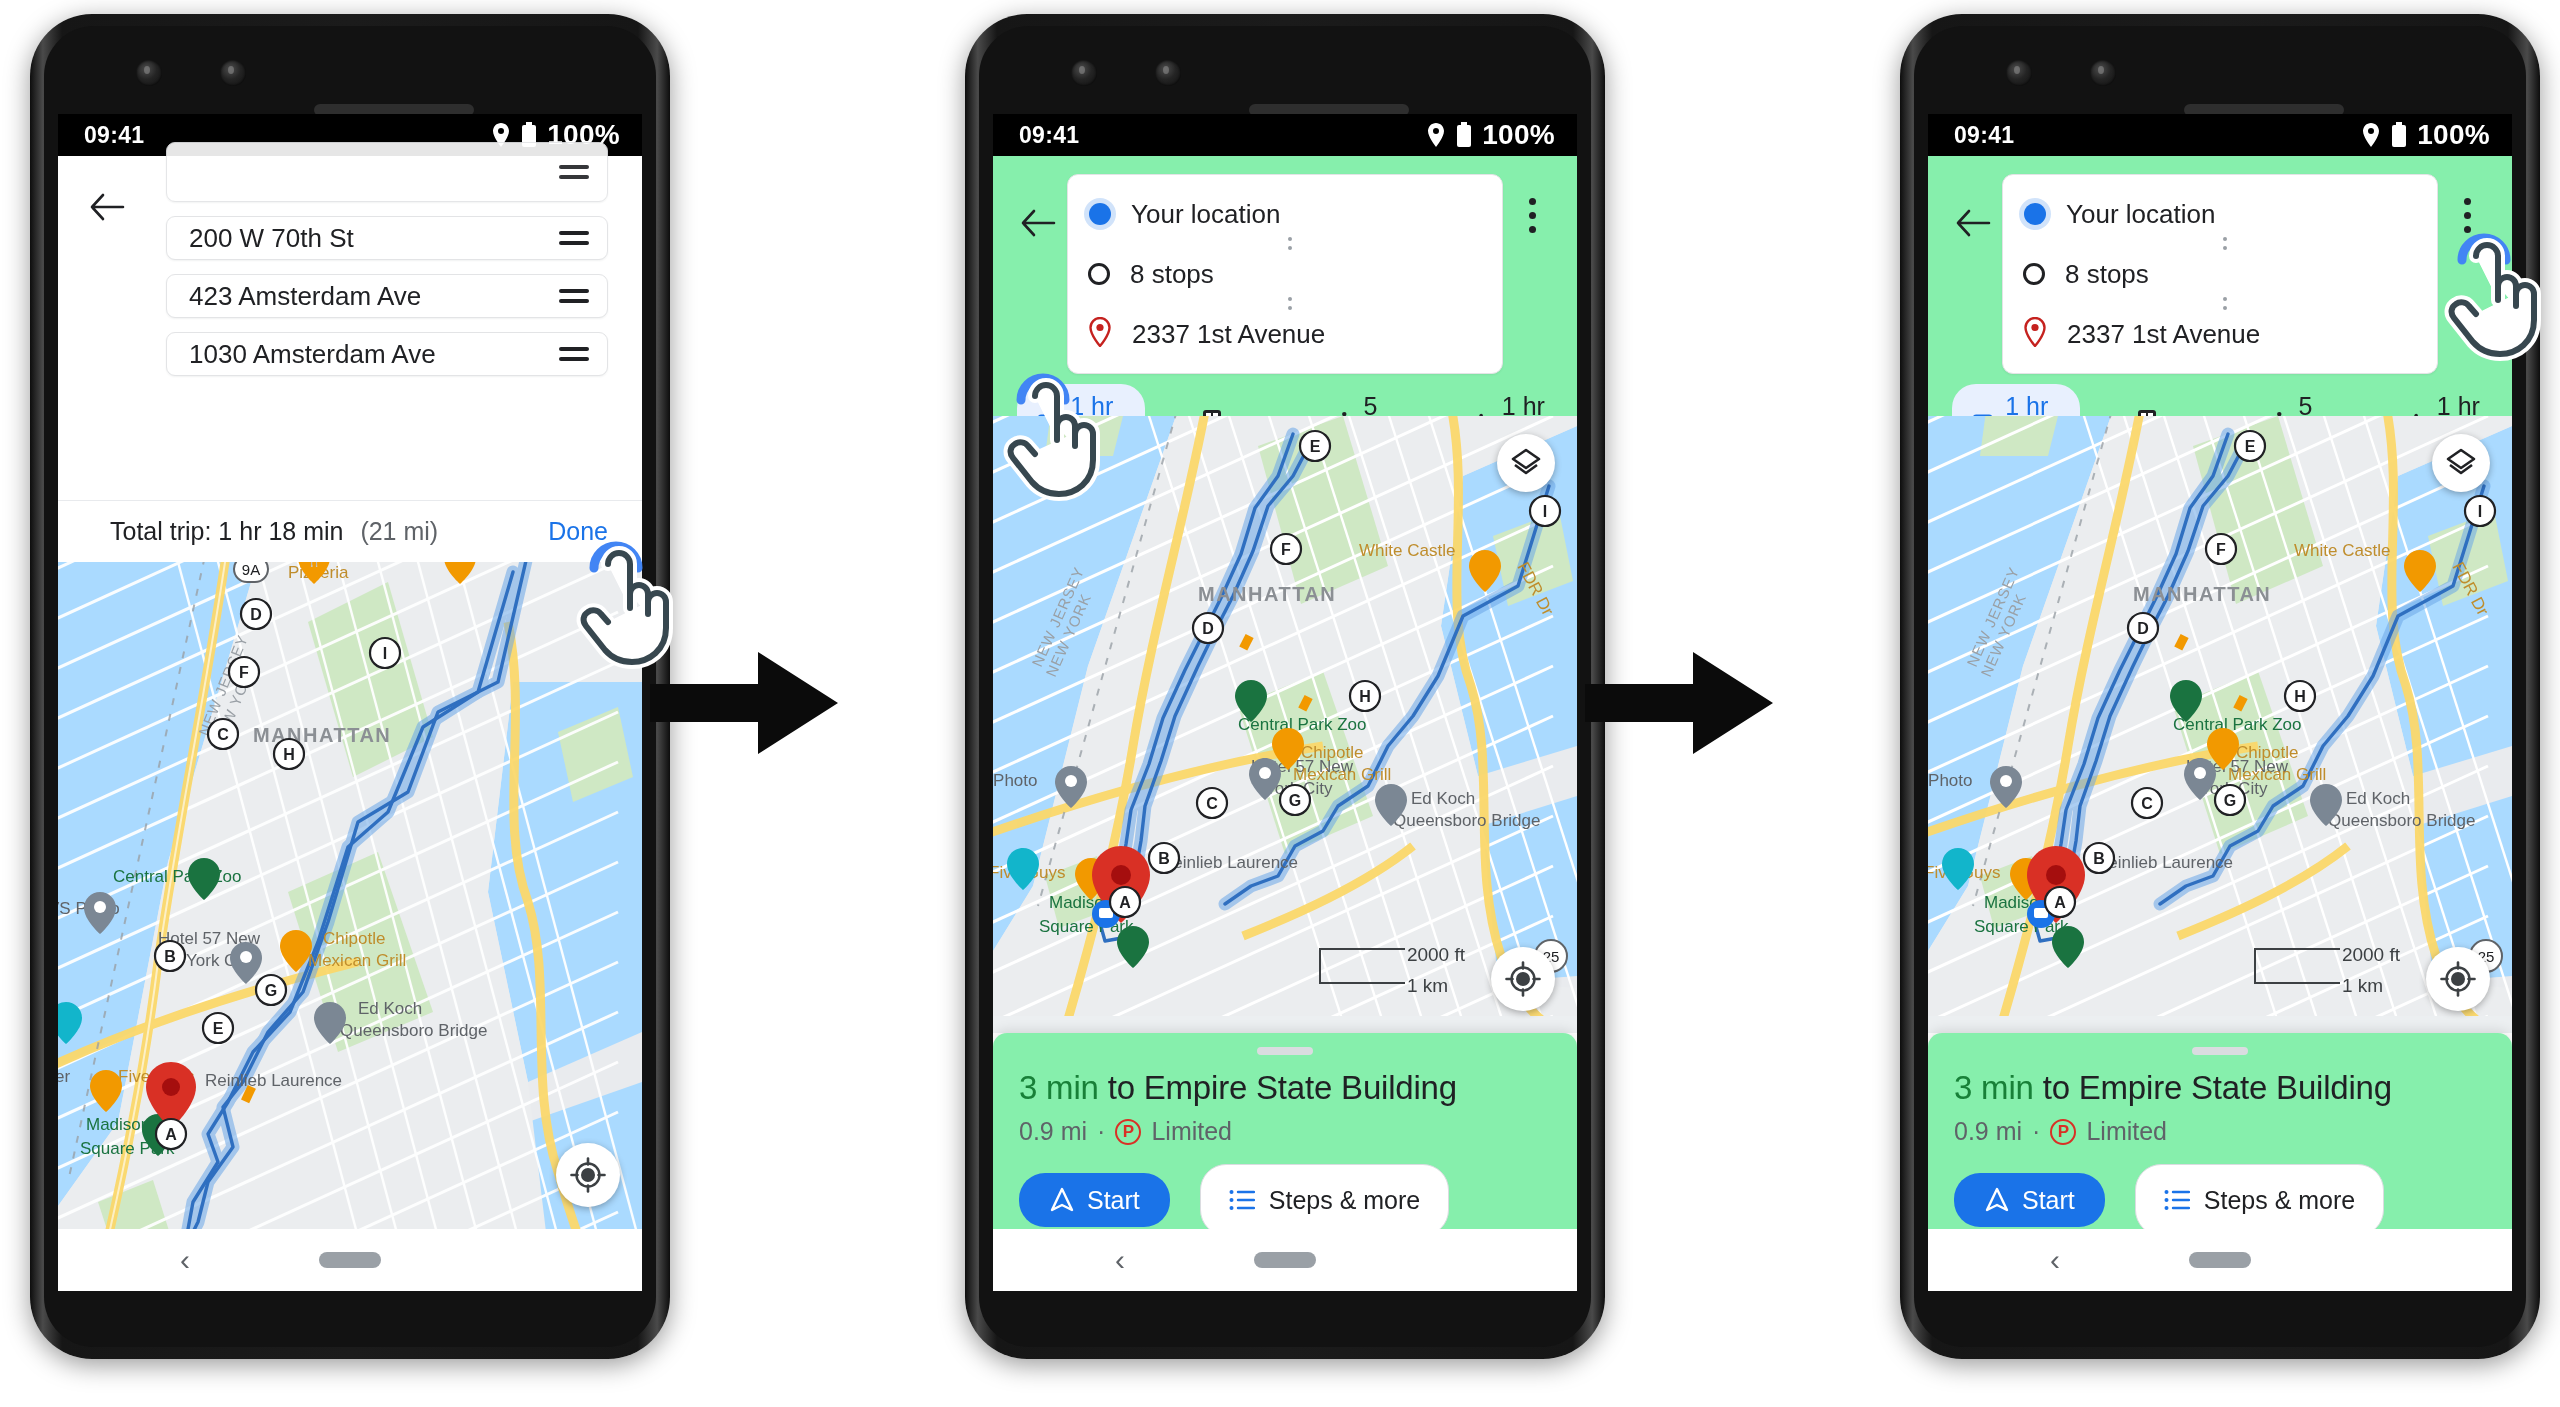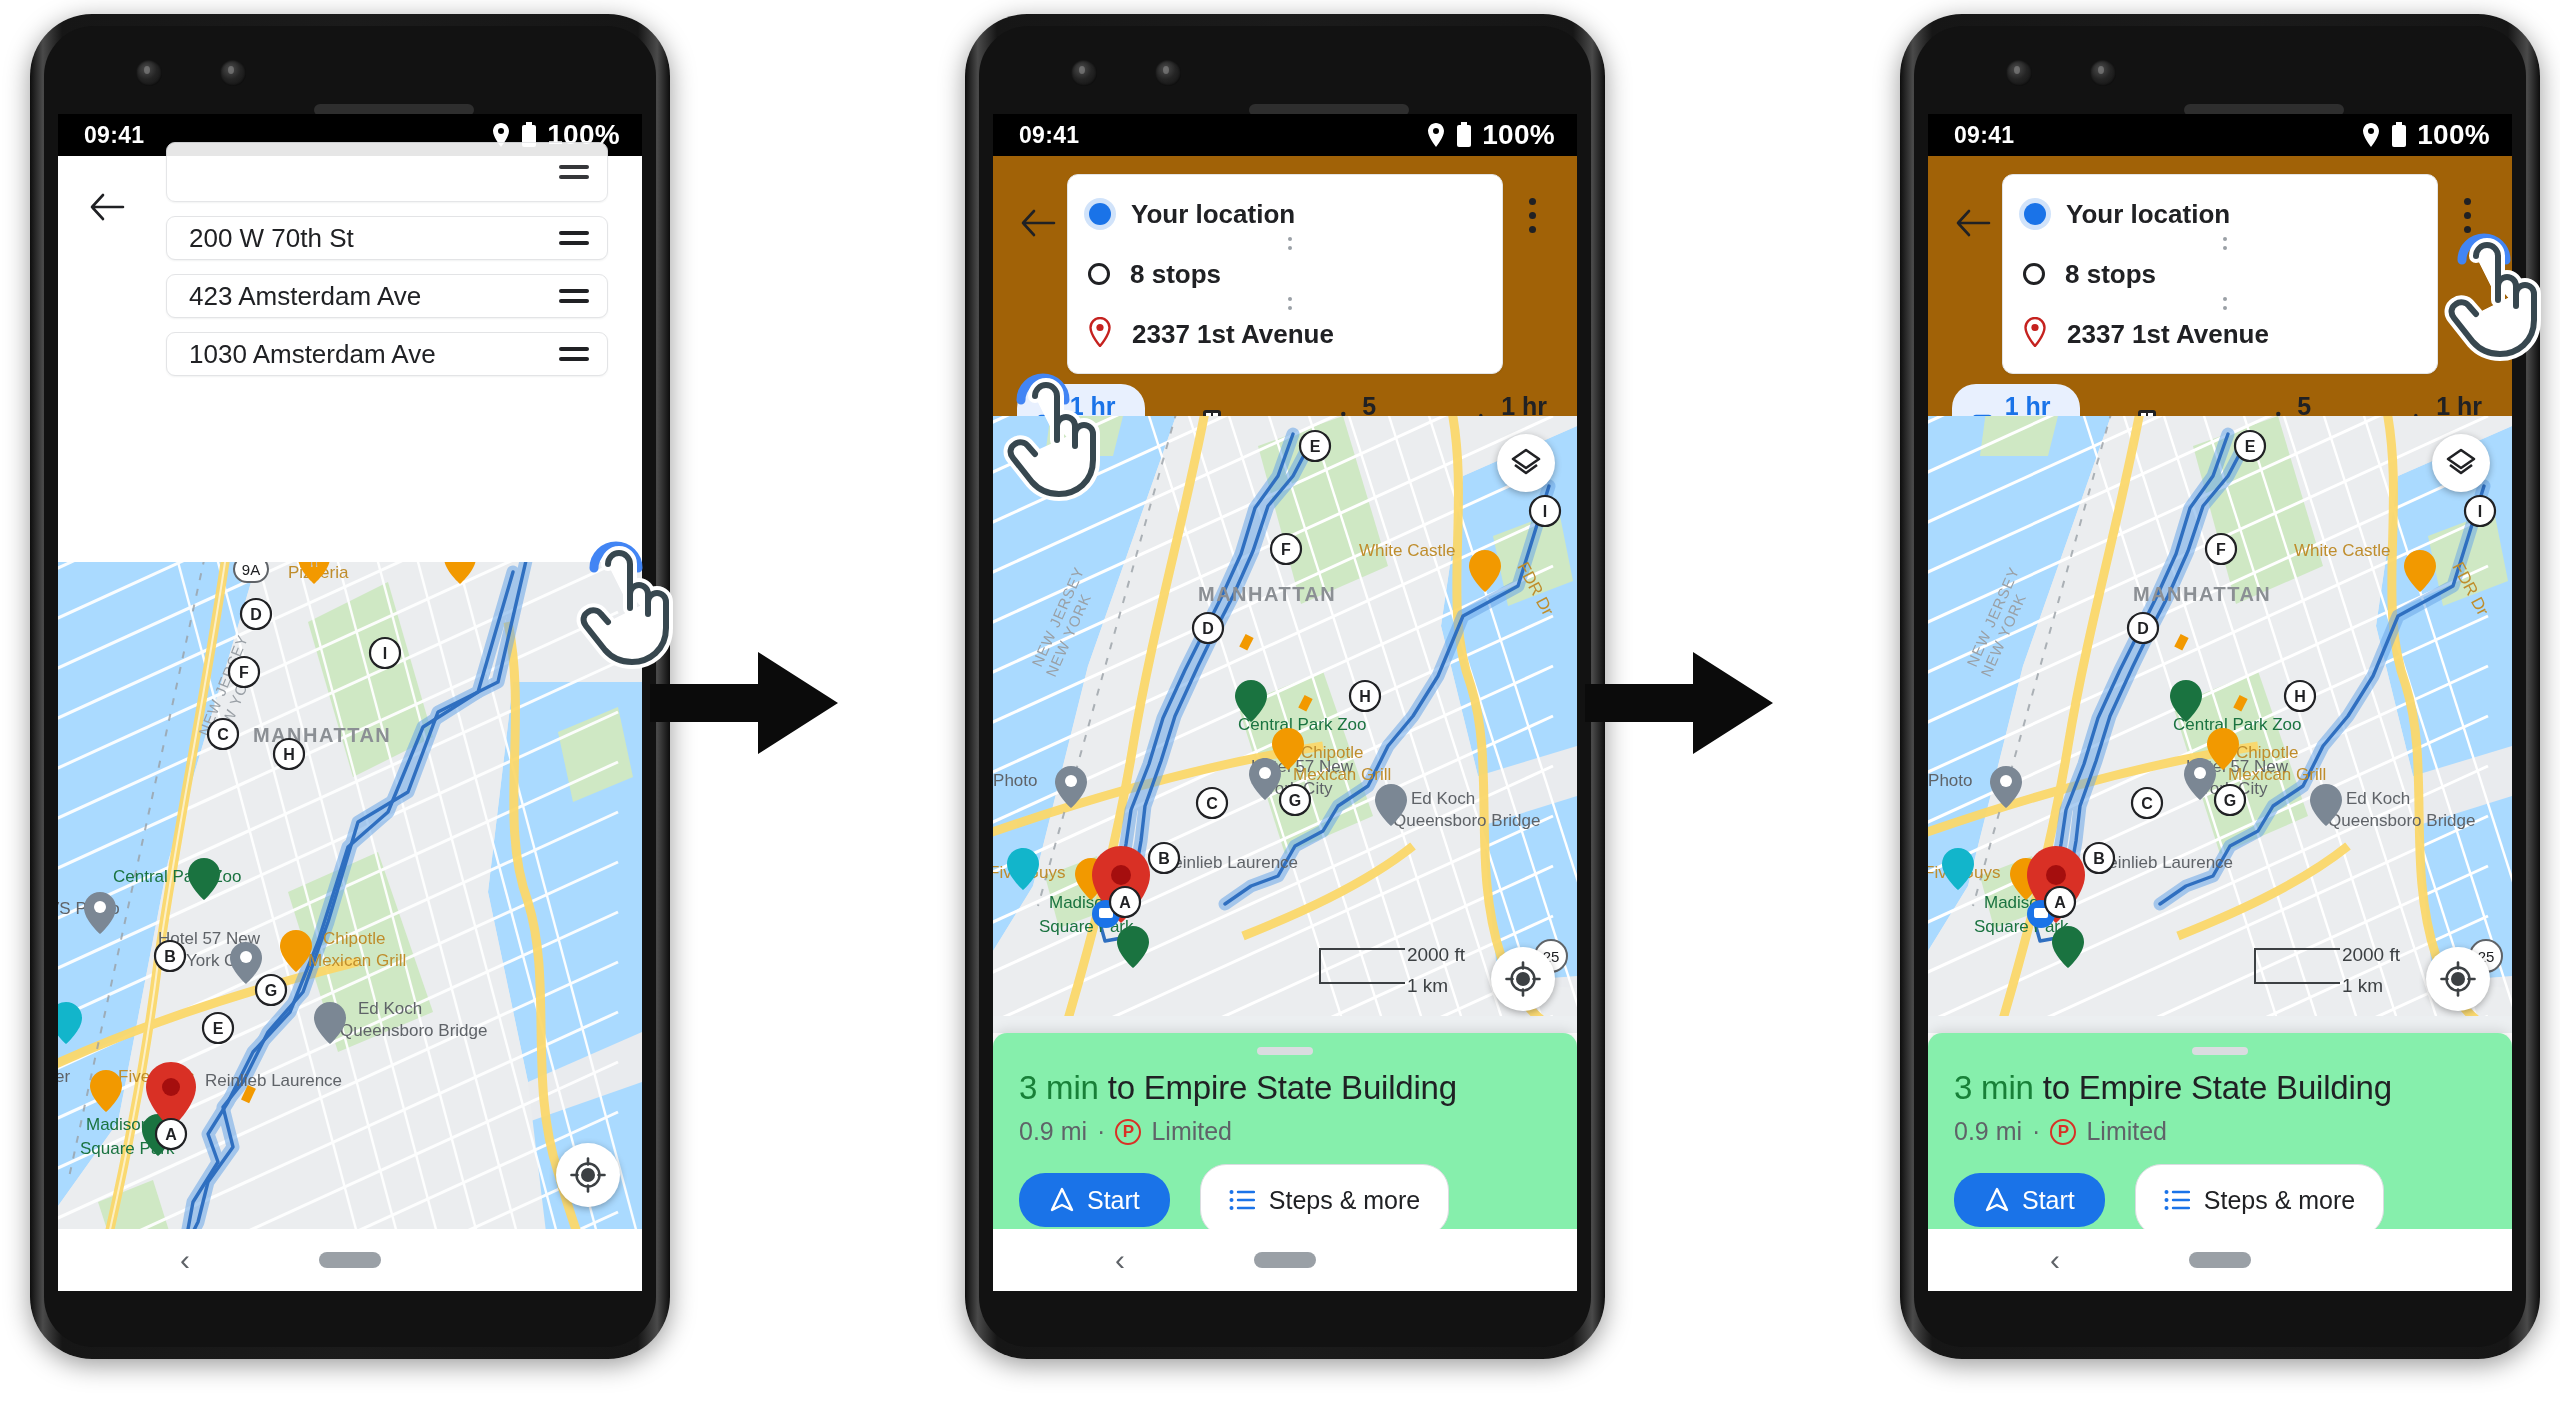--- a/index.html
+++ b/index.html
@@ -79,21 +79,21 @@
     position:absolute; left:0; right:0; top:344px; height:62px;
     border-top:1.5px solid #e8eaed;
     display:flex; align-items:center; justify-content:space-between;
     padding:0 34px 0 52px; background:#fff;
   }
   .totalbar .tt { font-size:25px; color:#202124; }
   .totalbar .tt .dist { color:#5f6368; margin-left:10px; }
   .done-btn { color:#1a73e8; font-size:25px; font-weight:500; }
 
   
-  .rt-header { position:absolute; left:0; right:0; top:42px; background:#a16207; padding-bottom:4px;font-weight:bold; }
+  .rt-header { position:absolute; left:0; right:0; top:42px; background:#86efac; padding-bottom:4px; }
   .rt-top { display:flex; align-items:flex-start; padding:18px 16px 0 16px; }
   .rt-back { width:58px; height:58px; display:flex; align-items:center; justify-content:center;
              color:#202124; flex:0 0 auto; margin-top:20px; }
   .rt-card {
     flex:1 1 auto; border:1.5px solid #e3e4e6; border-radius:11px; background:#fff;
     padding:16px 18px 16px 20px; box-shadow:0 1px 2px rgba(60,64,67,.08);
   }
   .rt-line { display:flex; align-items:center; gap:20px; height:46px; }
   .rt-line .lbl { font-size:26px; color:#202124; }
   .rt-dots { display:flex; flex-direction:column; align-items:center; gap:5px; margin-left:7px; height:14px; }
@@ -213,20 +213,27 @@
             </div>
             <div class="stop-row">
               <span class="txt">1030 Amsterdam Ave</span>
               <span class="drag">
                   <i></i>
                   <i></i>
                 </span>
             </div>
           </div>
 
+          <div class="totalbar">
+            <span class="tt">
+              <span>Total trip: 1 hr 18 min</span>
+              <span class="dist">(21 mi)</span>
+            </span>
+            <span class="done-btn">Done</span>
+          </div>
 
           <div class="map" style="top:406px; bottom:62px;">
             <svg class="map-svg" width="584" height="814" viewBox="0 0 584 814">
               <defs>
                 <clipPath id="c1">
                     <rect x="0" y="0" width="584" height="814"></rect>
                   </clipPath>
                 <g id="gridA">
                   <g stroke="#ffffff" stroke-width="3">
                     <path d="M-140 70 L560 -250"></path>

